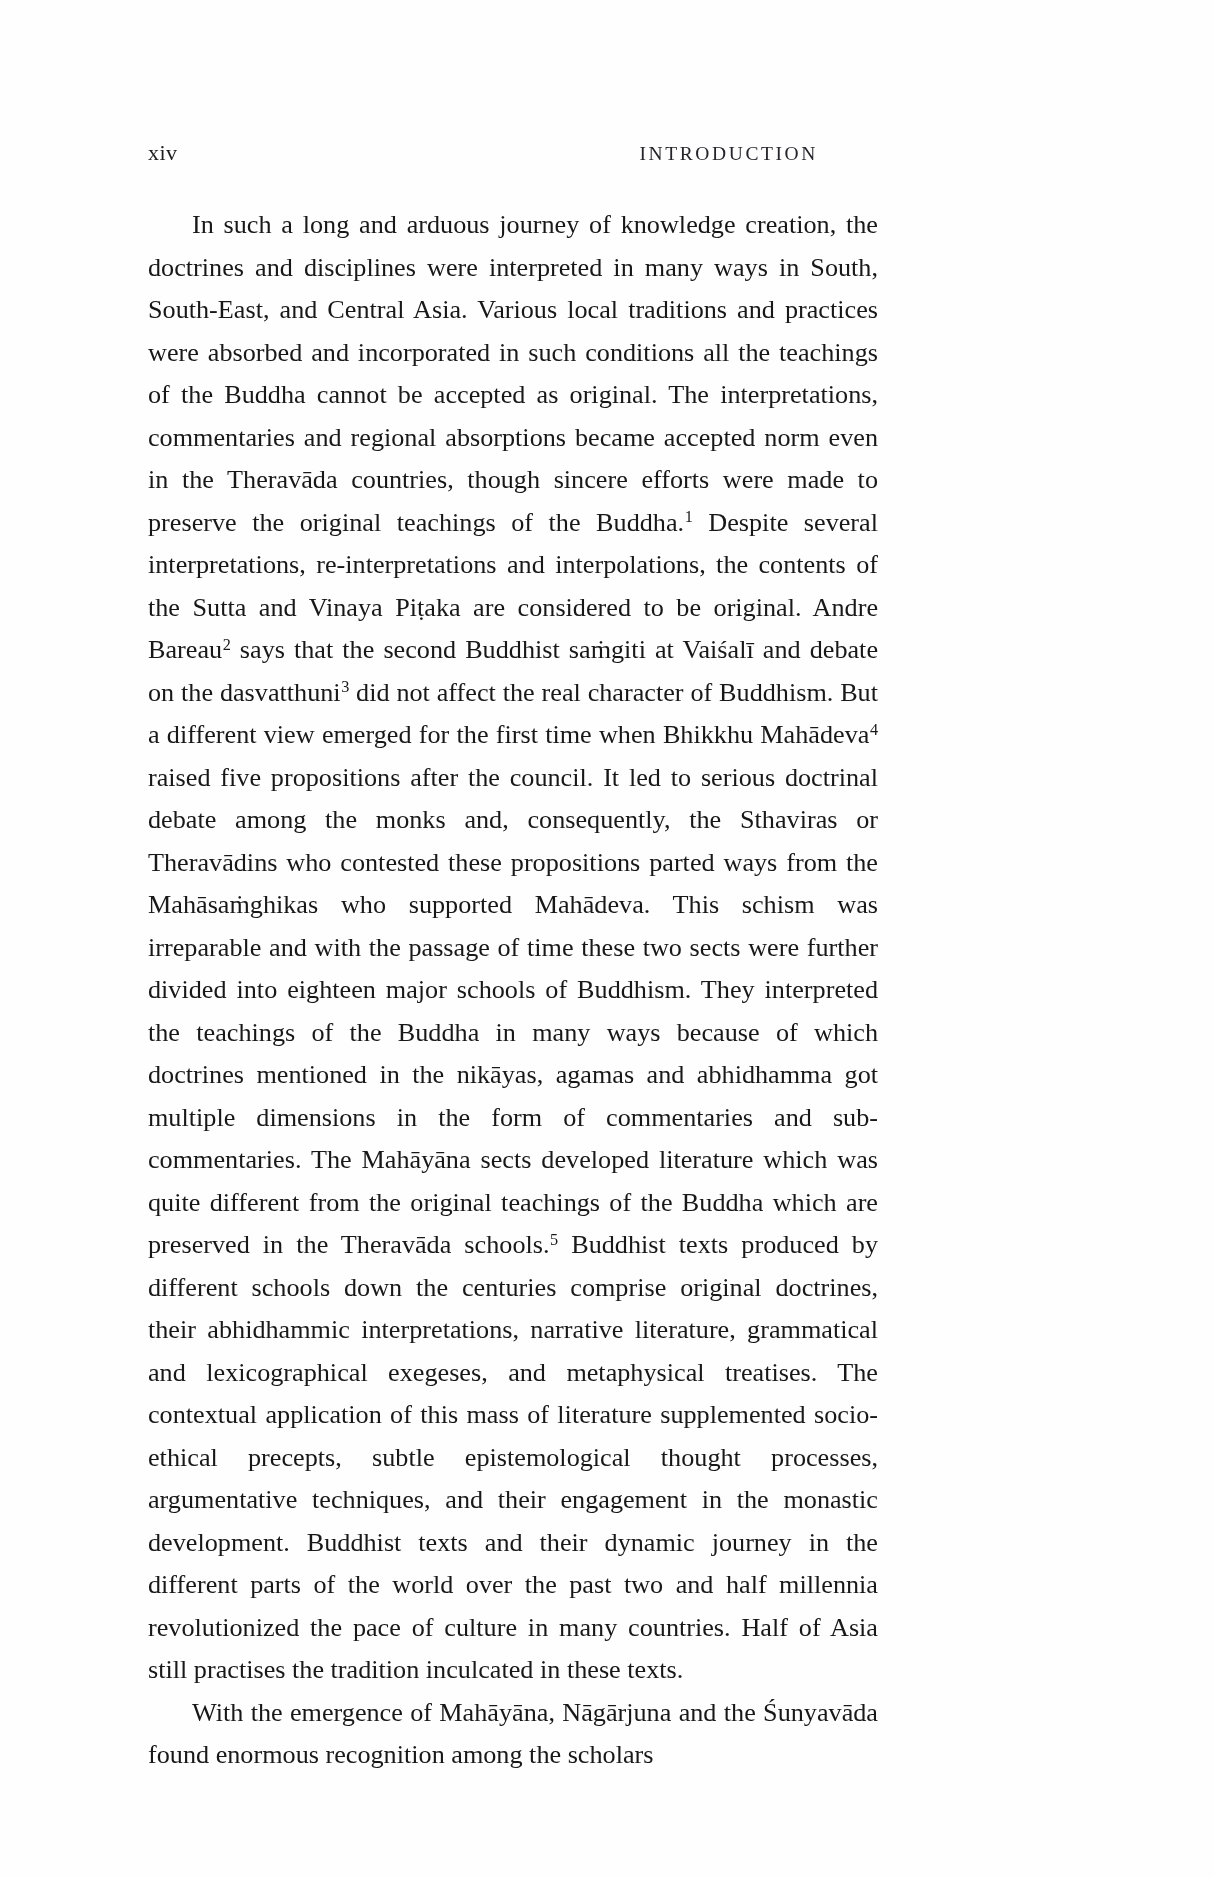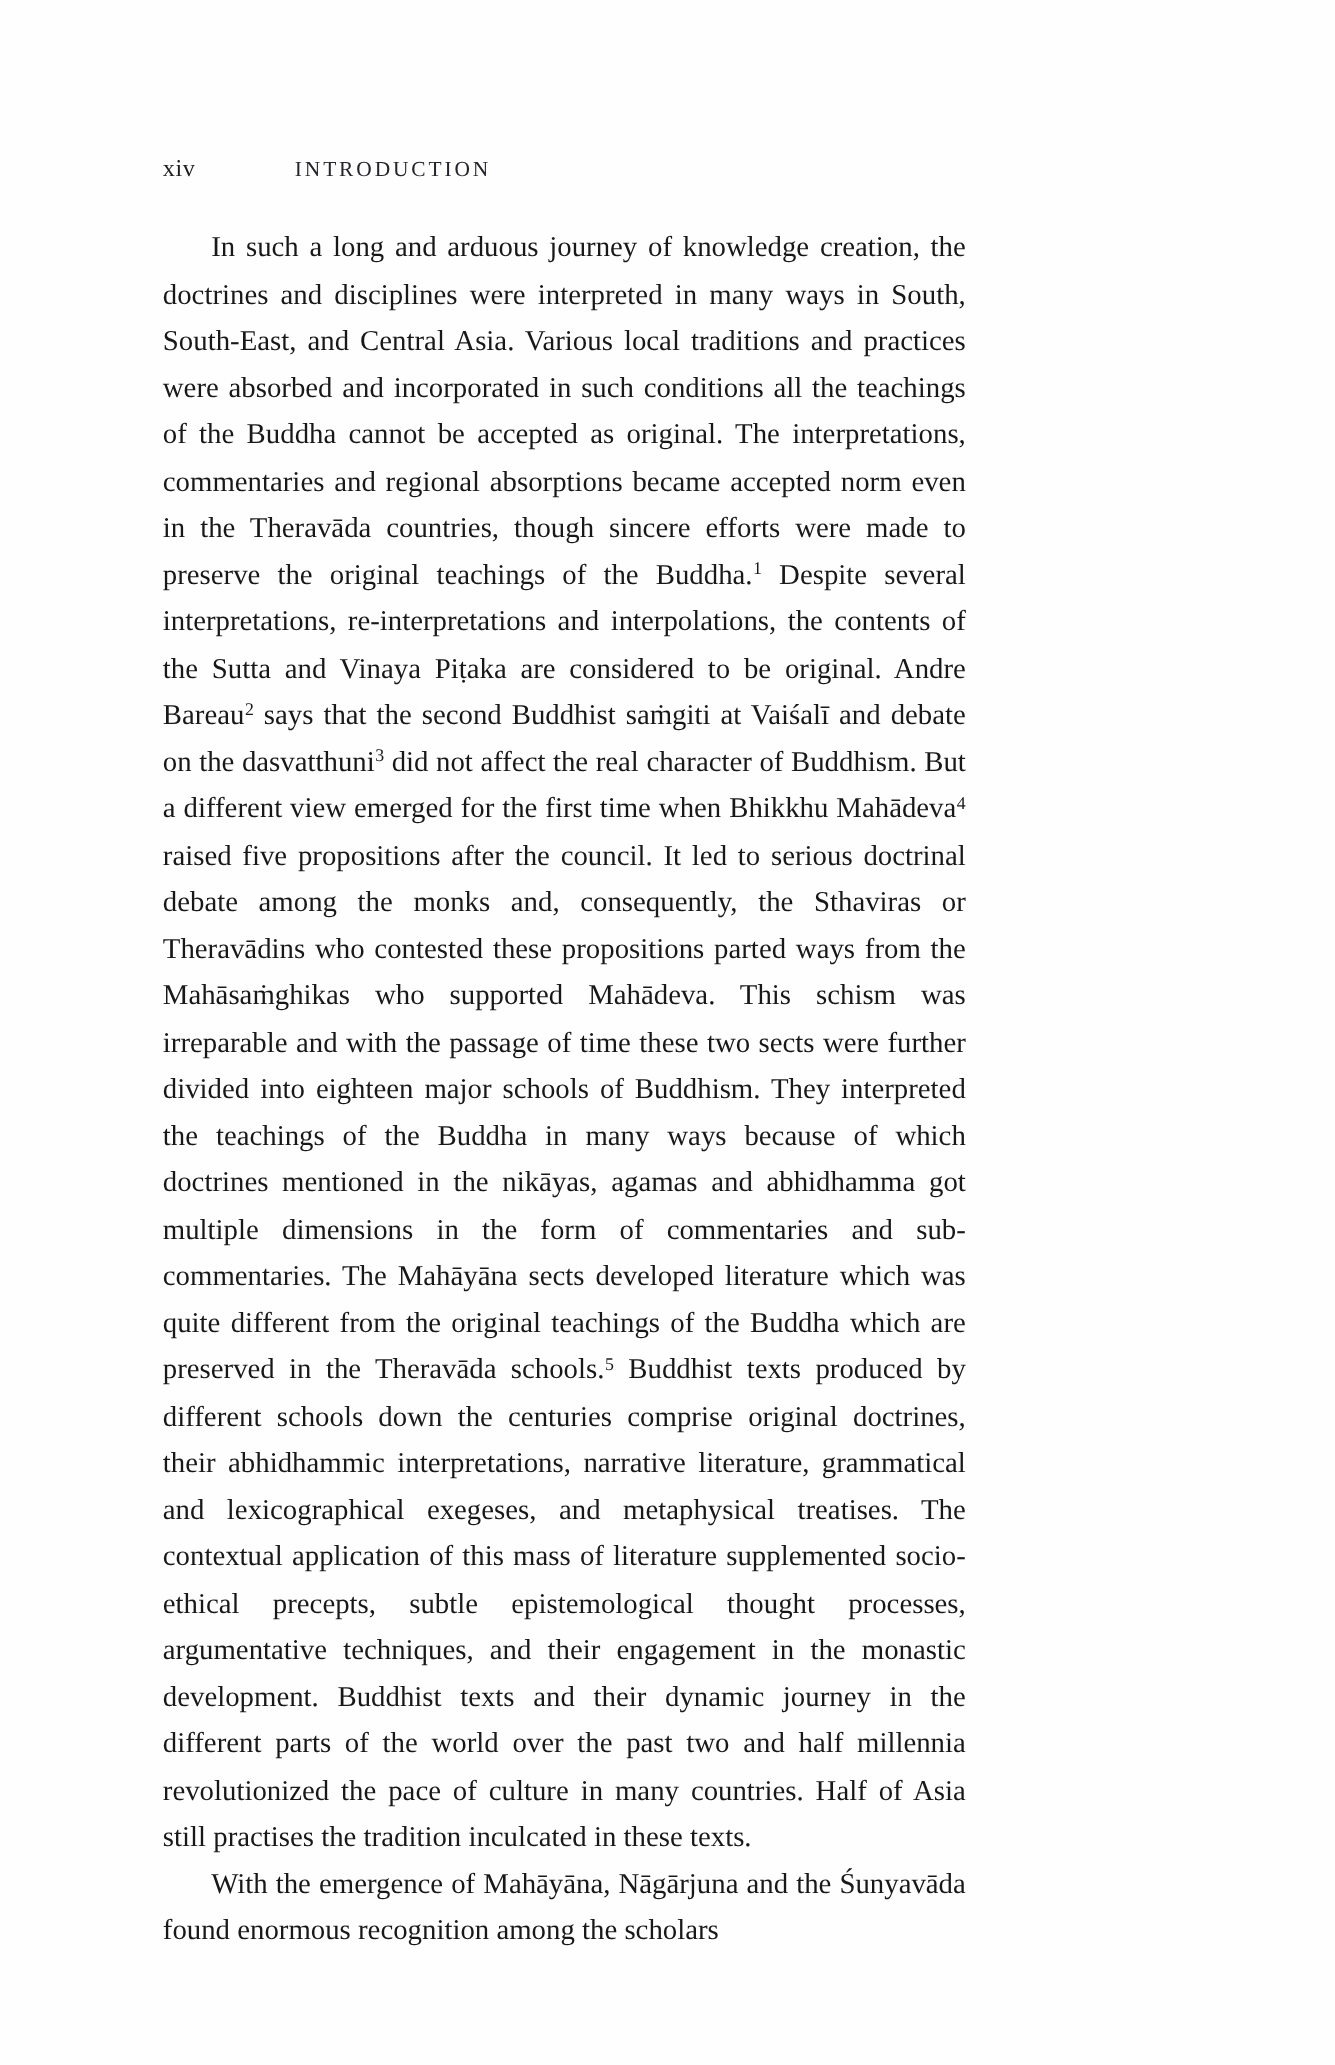--- a/index.html
+++ b/index.html
@@ -35,21 +35,21 @@
   }
   .folio {
     font-size: 22px;
     letter-spacing: 0.5px;
     color: #1d1d1d;
     width: 120px;
     flex: 0 0 auto;
   }
   .head-title {
     flex: 1 1 auto;
-    text-align: left;
+    text-align: right;
     font-size: 19.5px;
     letter-spacing: 2.6px;
     color: #24242a;
     padding-right: 60px;
   }
   .para {
     font-size: 26.2px;
     line-height: 42.5px;
     text-align: justify;
     text-justify: inter-word;

